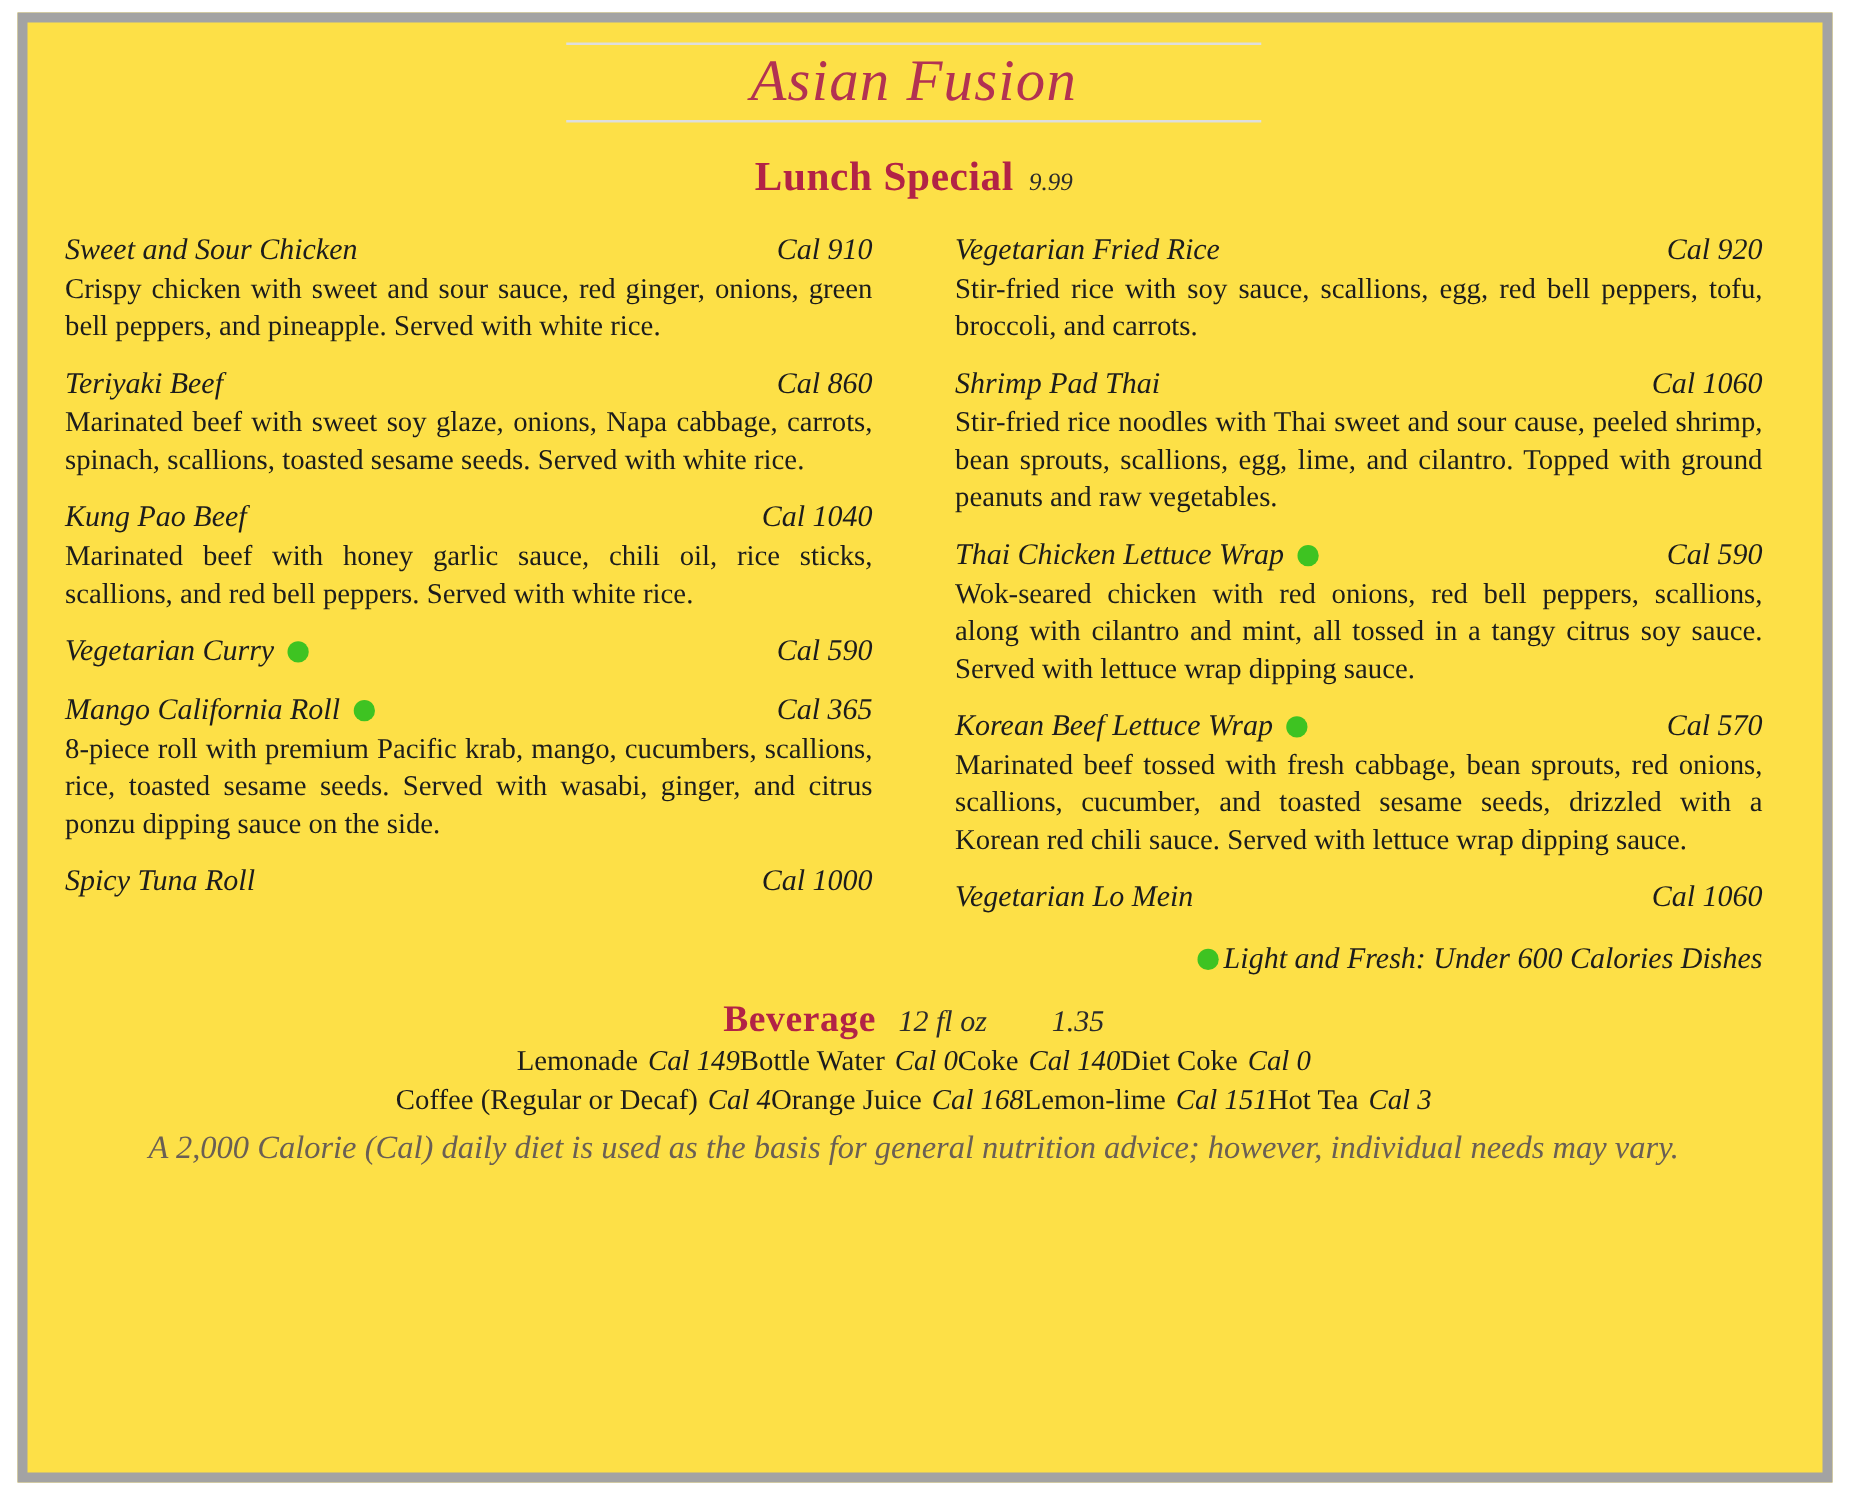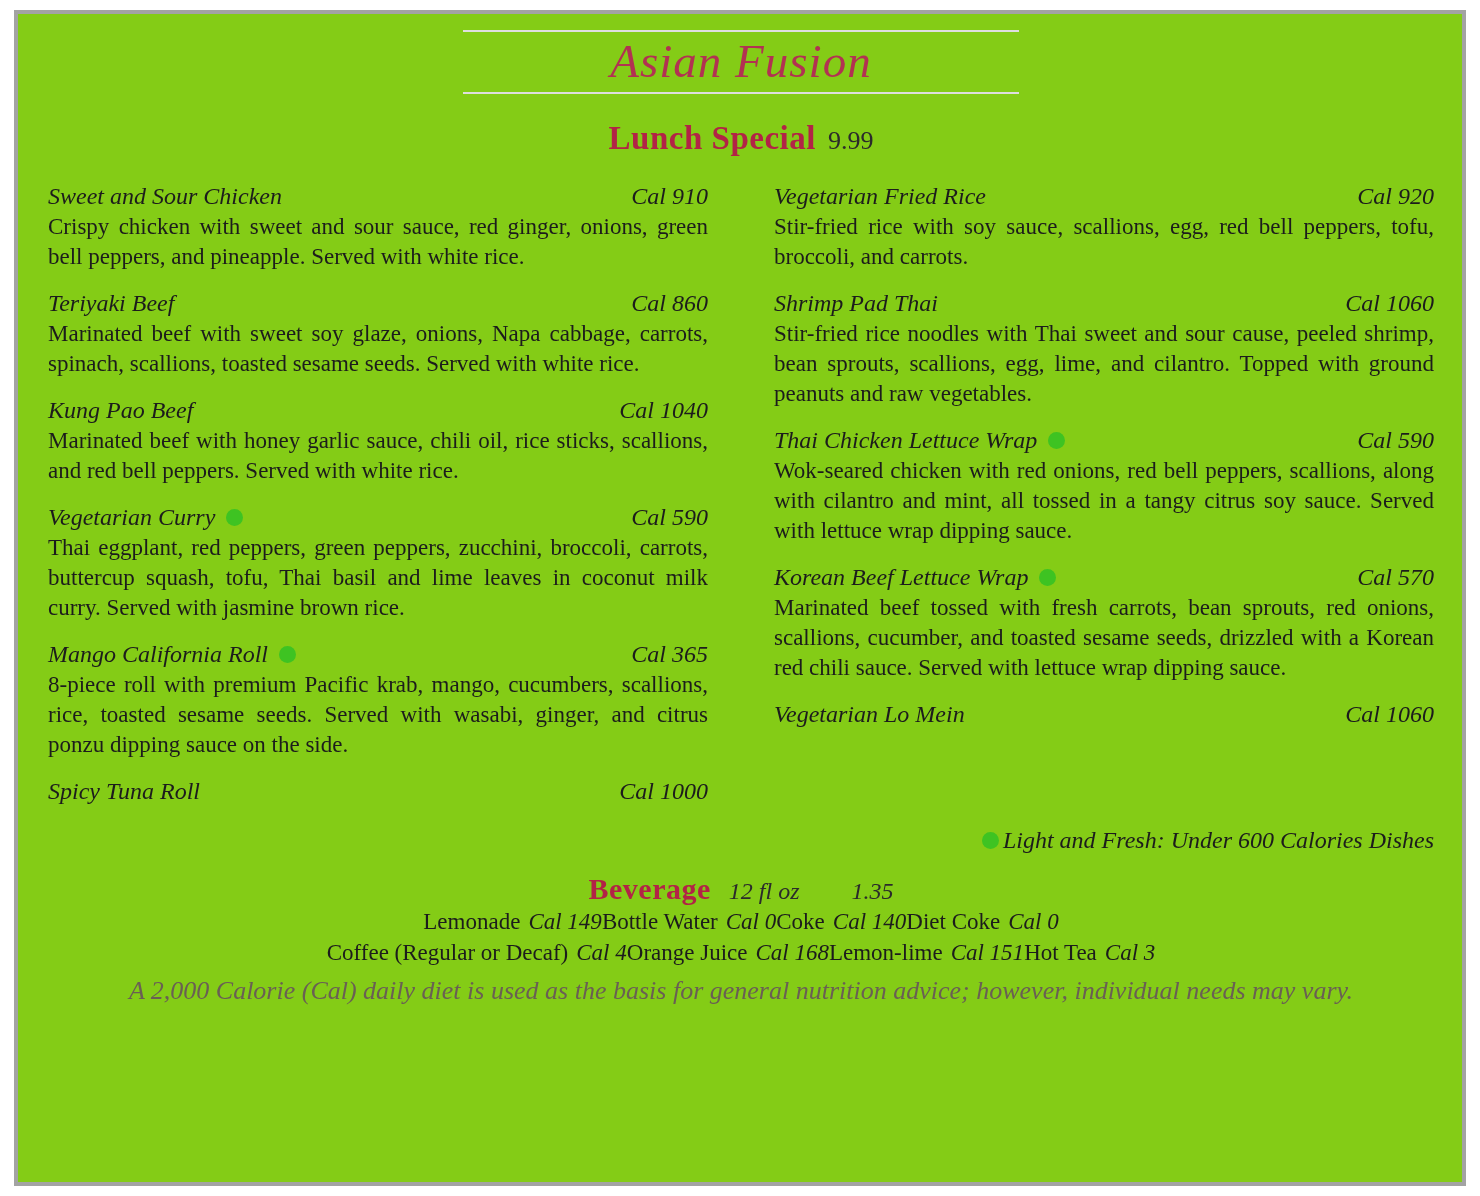--- a/index.html
+++ b/index.html
@@ -6,23 +6,23 @@
   html, body { background: #ffffff; }
   body {
     width: 1480px; height: 1196px;
     font-family: "Liberation Serif", "DejaVu Serif", serif;
     color: #1c1c1c;
     overflow: hidden;
   }
   .page {
     width: 1452px; height: 1176px;
     margin: 10px 14px;
-    border: 4px solid #a3a3a3;
-    background: #84cc16;
-    padding: 12px 28px 0 30px;
+    border: 8px solid #a3a3a3;
+    background: #fde047;
+    padding: 12px 48px 0 30px;
   }
   
   .masthead {
     width: 556px;
     margin: 4px auto 0;
     border-top: 2px solid #dedede;
     border-bottom: 2px solid #dedede;
     text-align: center;
     padding: 2px 0 4px 0;
   }
@@ -37,21 +37,22 @@
     text-align: center;
     margin-top: 26px;
   }
   .script-heading {
     font-size: 33px;
     font-weight: bold;
     color: #b22346;
     letter-spacing: 0.5px;
   }
   .lunch-price {
-    font-size: 26px;
+    font-size: 20px;
+    font-style: italic;
     color: #2b2b2b;
     margin-left: 8px;
   }
   
   .columns {
     display: flex;
     gap: 66px;
     margin-top: 24px;
   }
   .col { flex: 1; min-width: 0; }
@@ -175,21 +176,20 @@
       </div>
 
       <div class="dish">
         <div class="dish-head">
           <span class="dish-name-wrap">
             <span class="dish-name">Vegetarian Curry</span>
             <span class="dot"></span>
           </span>
           <span class="dish-cal">Cal 590</span>
         </div>
-        <div class="dish-desc">Thai eggplant, red peppers, green peppers, zucchini, broccoli, carrots, buttercup squash, tofu, Thai basil and lime leaves in coconut milk curry. Served with jasmine brown rice.</div>
       </div>
 
       <div class="dish">
         <div class="dish-head">
           <span class="dish-name-wrap">
             <span class="dish-name">Mango California Roll</span>
             <span class="dot"></span>
           </span>
           <span class="dish-cal">Cal 365</span>
         </div>
@@ -244,21 +244,21 @@
       </div>
 
       <div class="dish">
         <div class="dish-head">
           <span class="dish-name-wrap">
             <span class="dish-name">Korean Beef Lettuce Wrap</span>
             <span class="dot"></span>
           </span>
           <span class="dish-cal">Cal 570</span>
         </div>
-        <div class="dish-desc">Marinated beef tossed with fresh carrots, bean sprouts, red onions, scallions, cucumber, and toasted sesame seeds, drizzled with a Korean red chili sauce. Served with lettuce wrap dipping sauce.</div>
+        <div class="dish-desc">Marinated beef tossed with fresh cabbage, bean sprouts, red onions, scallions, cucumber, and toasted sesame seeds, drizzled with a Korean red chili sauce. Served with lettuce wrap dipping sauce.</div>
       </div>
 
 
       <div class="dish">
         <div class="dish-head">
           <span class="dish-name-wrap">
             <span class="dish-name">Vegetarian Lo Mein</span>
 
           </span>
           <span class="dish-cal">Cal 1060</span>

